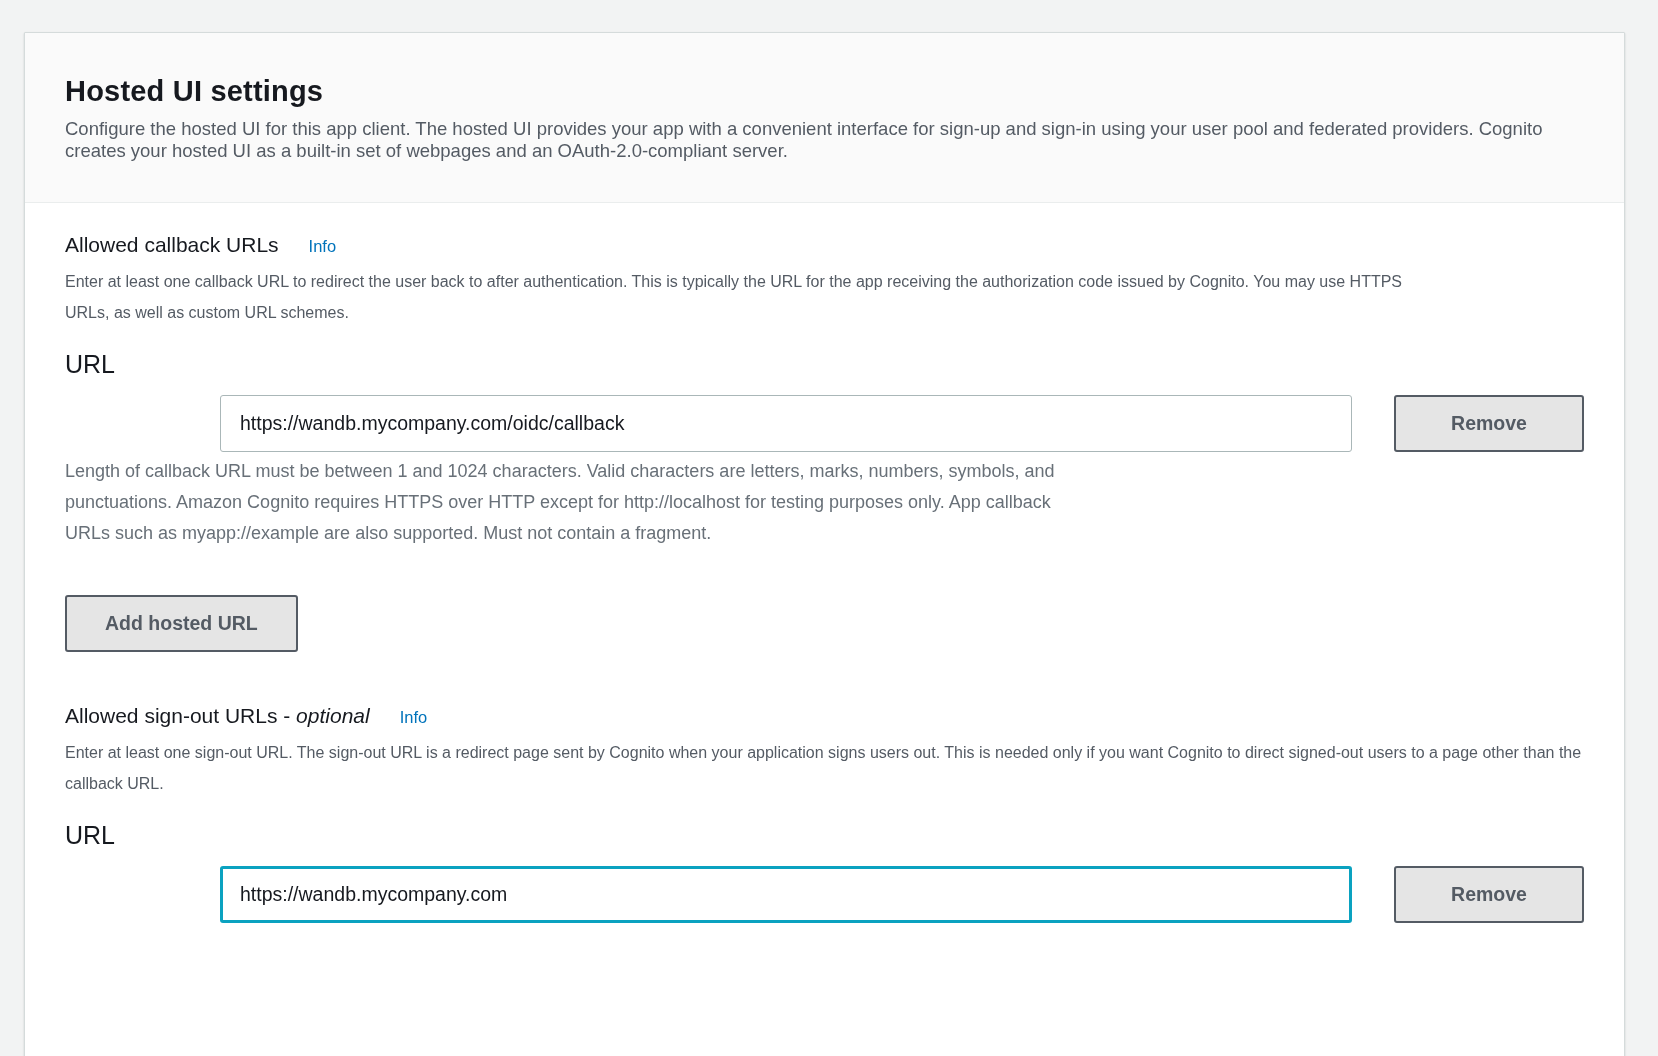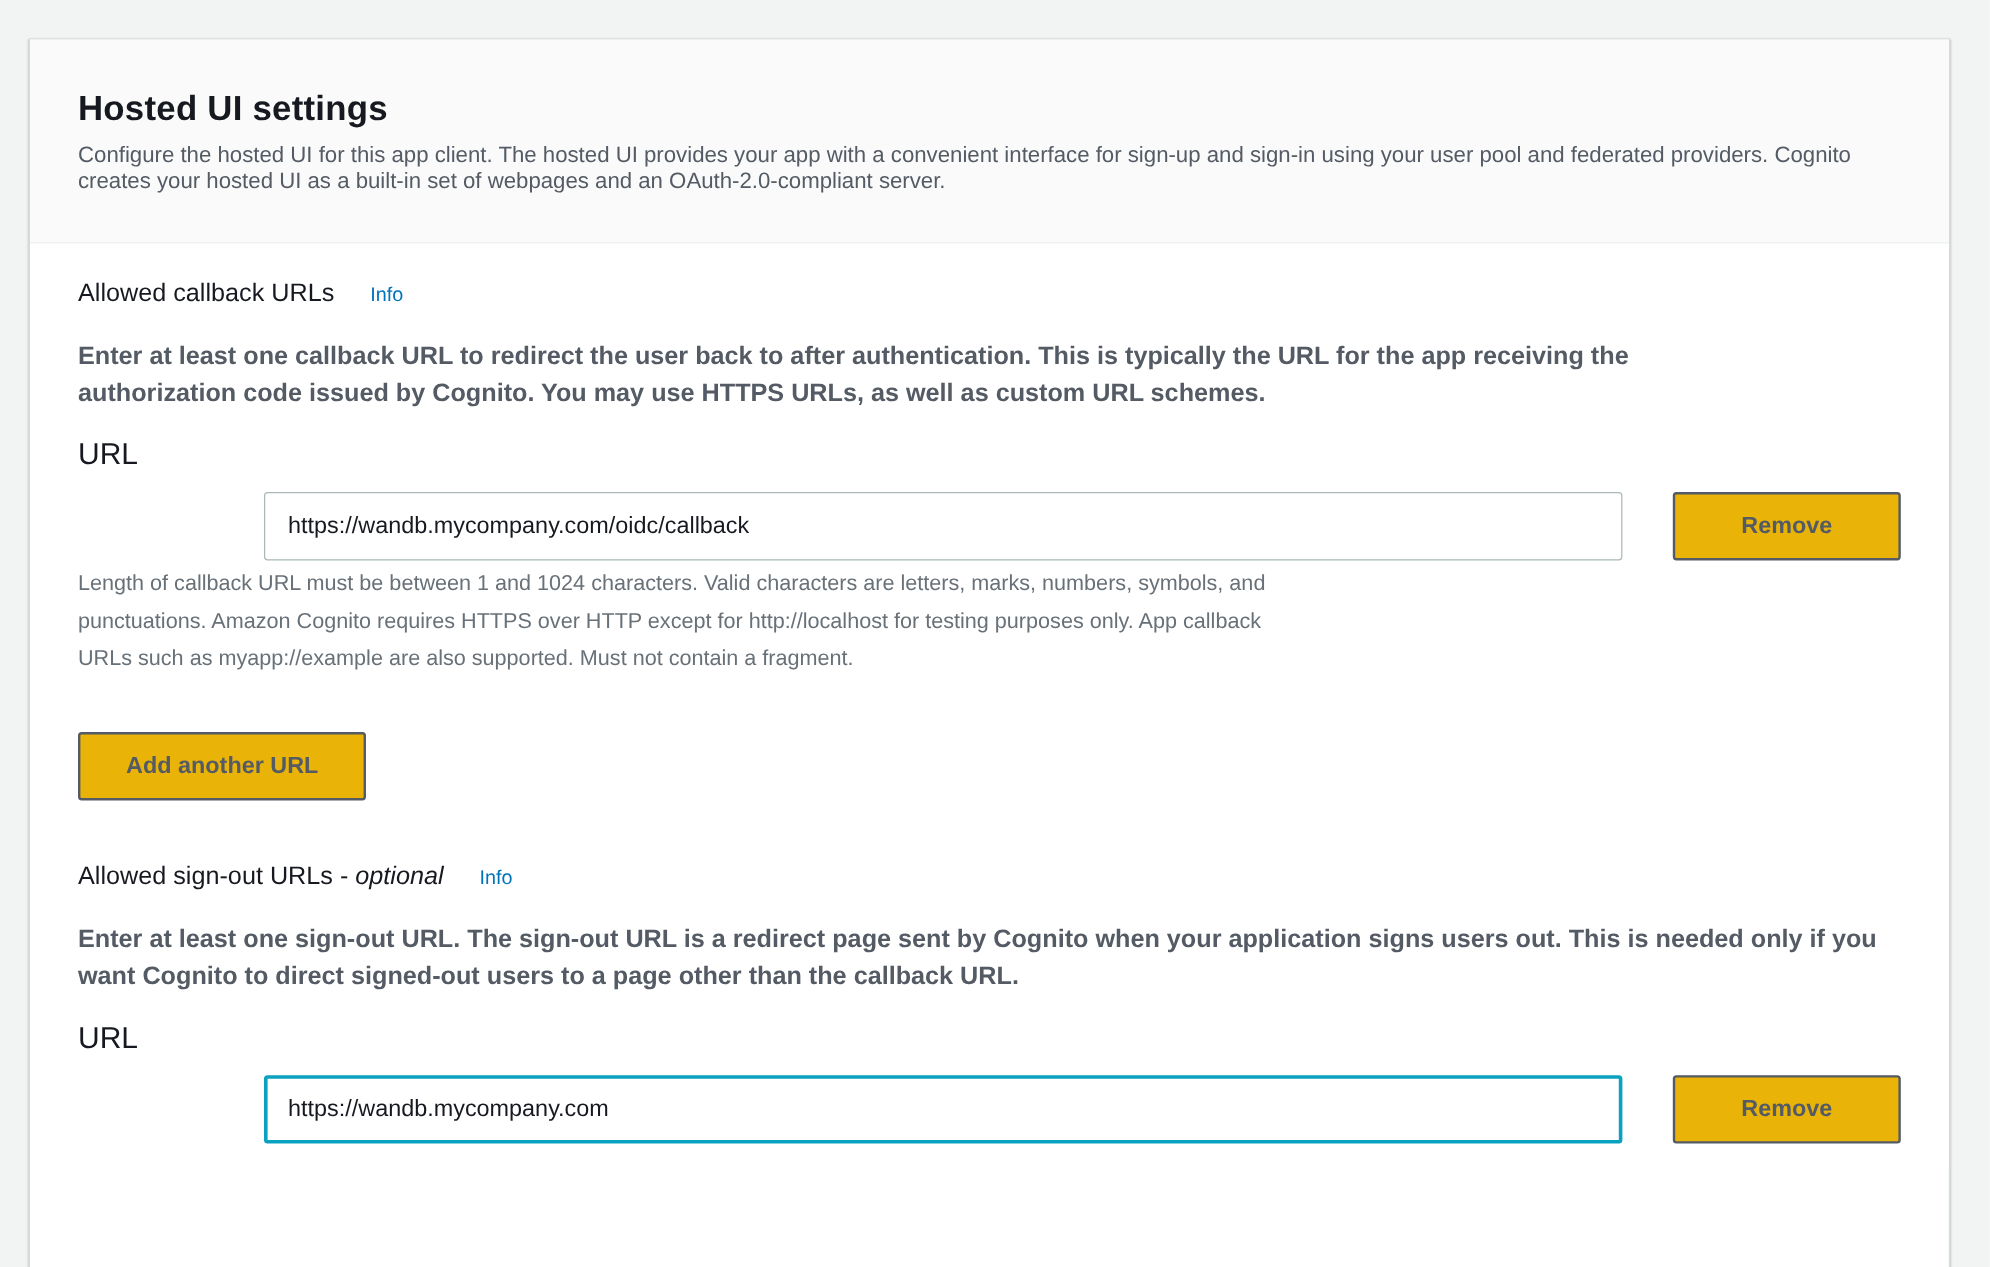--- a/index.html
+++ b/index.html
@@ -63,25 +63,24 @@
   }
   .info-link {
     font-size: 16.5px;
     font-weight: 400;
     color: #0073bb;
     margin-left: 30px;
     text-decoration: none;
     cursor: pointer;
   }
   .field-desc {
-    margin-top: 24px;
-    font-size: 21px;
+    margin-top: 9px;
+    font-size: 16px;
     line-height: 31px;
     color: #545b64;
-    font-weight: bold;
   }
   .field-desc.narrow { max-width: 1340px; }
   .url-label {
     margin-top: 22px;
     font-size: 25px;
     color: #16191f;
   }
   .input-row {
     margin-top: 16px;
     display: flex;
@@ -99,21 +98,21 @@
     color: #16191f;
     padding: 0 19px;
     outline: none;
   }
   .url-input.focused {
     border: 3px solid #0aa2c0;
     padding: 0 17px;
   }
   .btn {
     height: 57px;
-    background: #eab308;
+    background: #e5e5e5;
     border: 2px solid #545b64;
     border-radius: 3px;
     font-family: "Liberation Sans", "DejaVu Sans", sans-serif;
     font-size: 19.5px;
     font-weight: 700;
     color: #545b64;
     cursor: pointer;
   }
   .btn.remove {
     margin-left: 42px;
@@ -159,21 +158,21 @@
 
         <div class="url-label">URL</div>
 
         <div class="input-row">
           <input class="url-input" type="text" value="https://wandb.mycompany.com/oidc/callback" style="">
           <button class="btn remove">Remove</button>
         </div>
 
         <div class="constraint">Length of callback URL must be between 1 and 1024 characters. Valid characters are letters, marks, numbers, symbols, and punctuations. Amazon Cognito requires HTTPS over HTTP except for http://localhost for testing purposes only. App callback URLs such as myapp://example are also supported. Must not contain a fragment.</div>
 
-        <button class="btn add">Add another URL</button>
+        <button class="btn add">Add hosted URL</button>
 
       </div>
 
       <div class="section-gap">
         <div class="field-heading-row">
           <span class="field-heading"><span>Allowed sign-out URLs - </span><span class="opt">optional</span></span>
           <a class="info-link">Info</a>
         </div>
         <div class="field-desc">Enter at least one sign-out URL. The sign-out URL is a redirect page sent by Cognito when your application signs users out. This is needed only if you want Cognito to direct signed-out users to a page other than the callback URL.</div>
 

